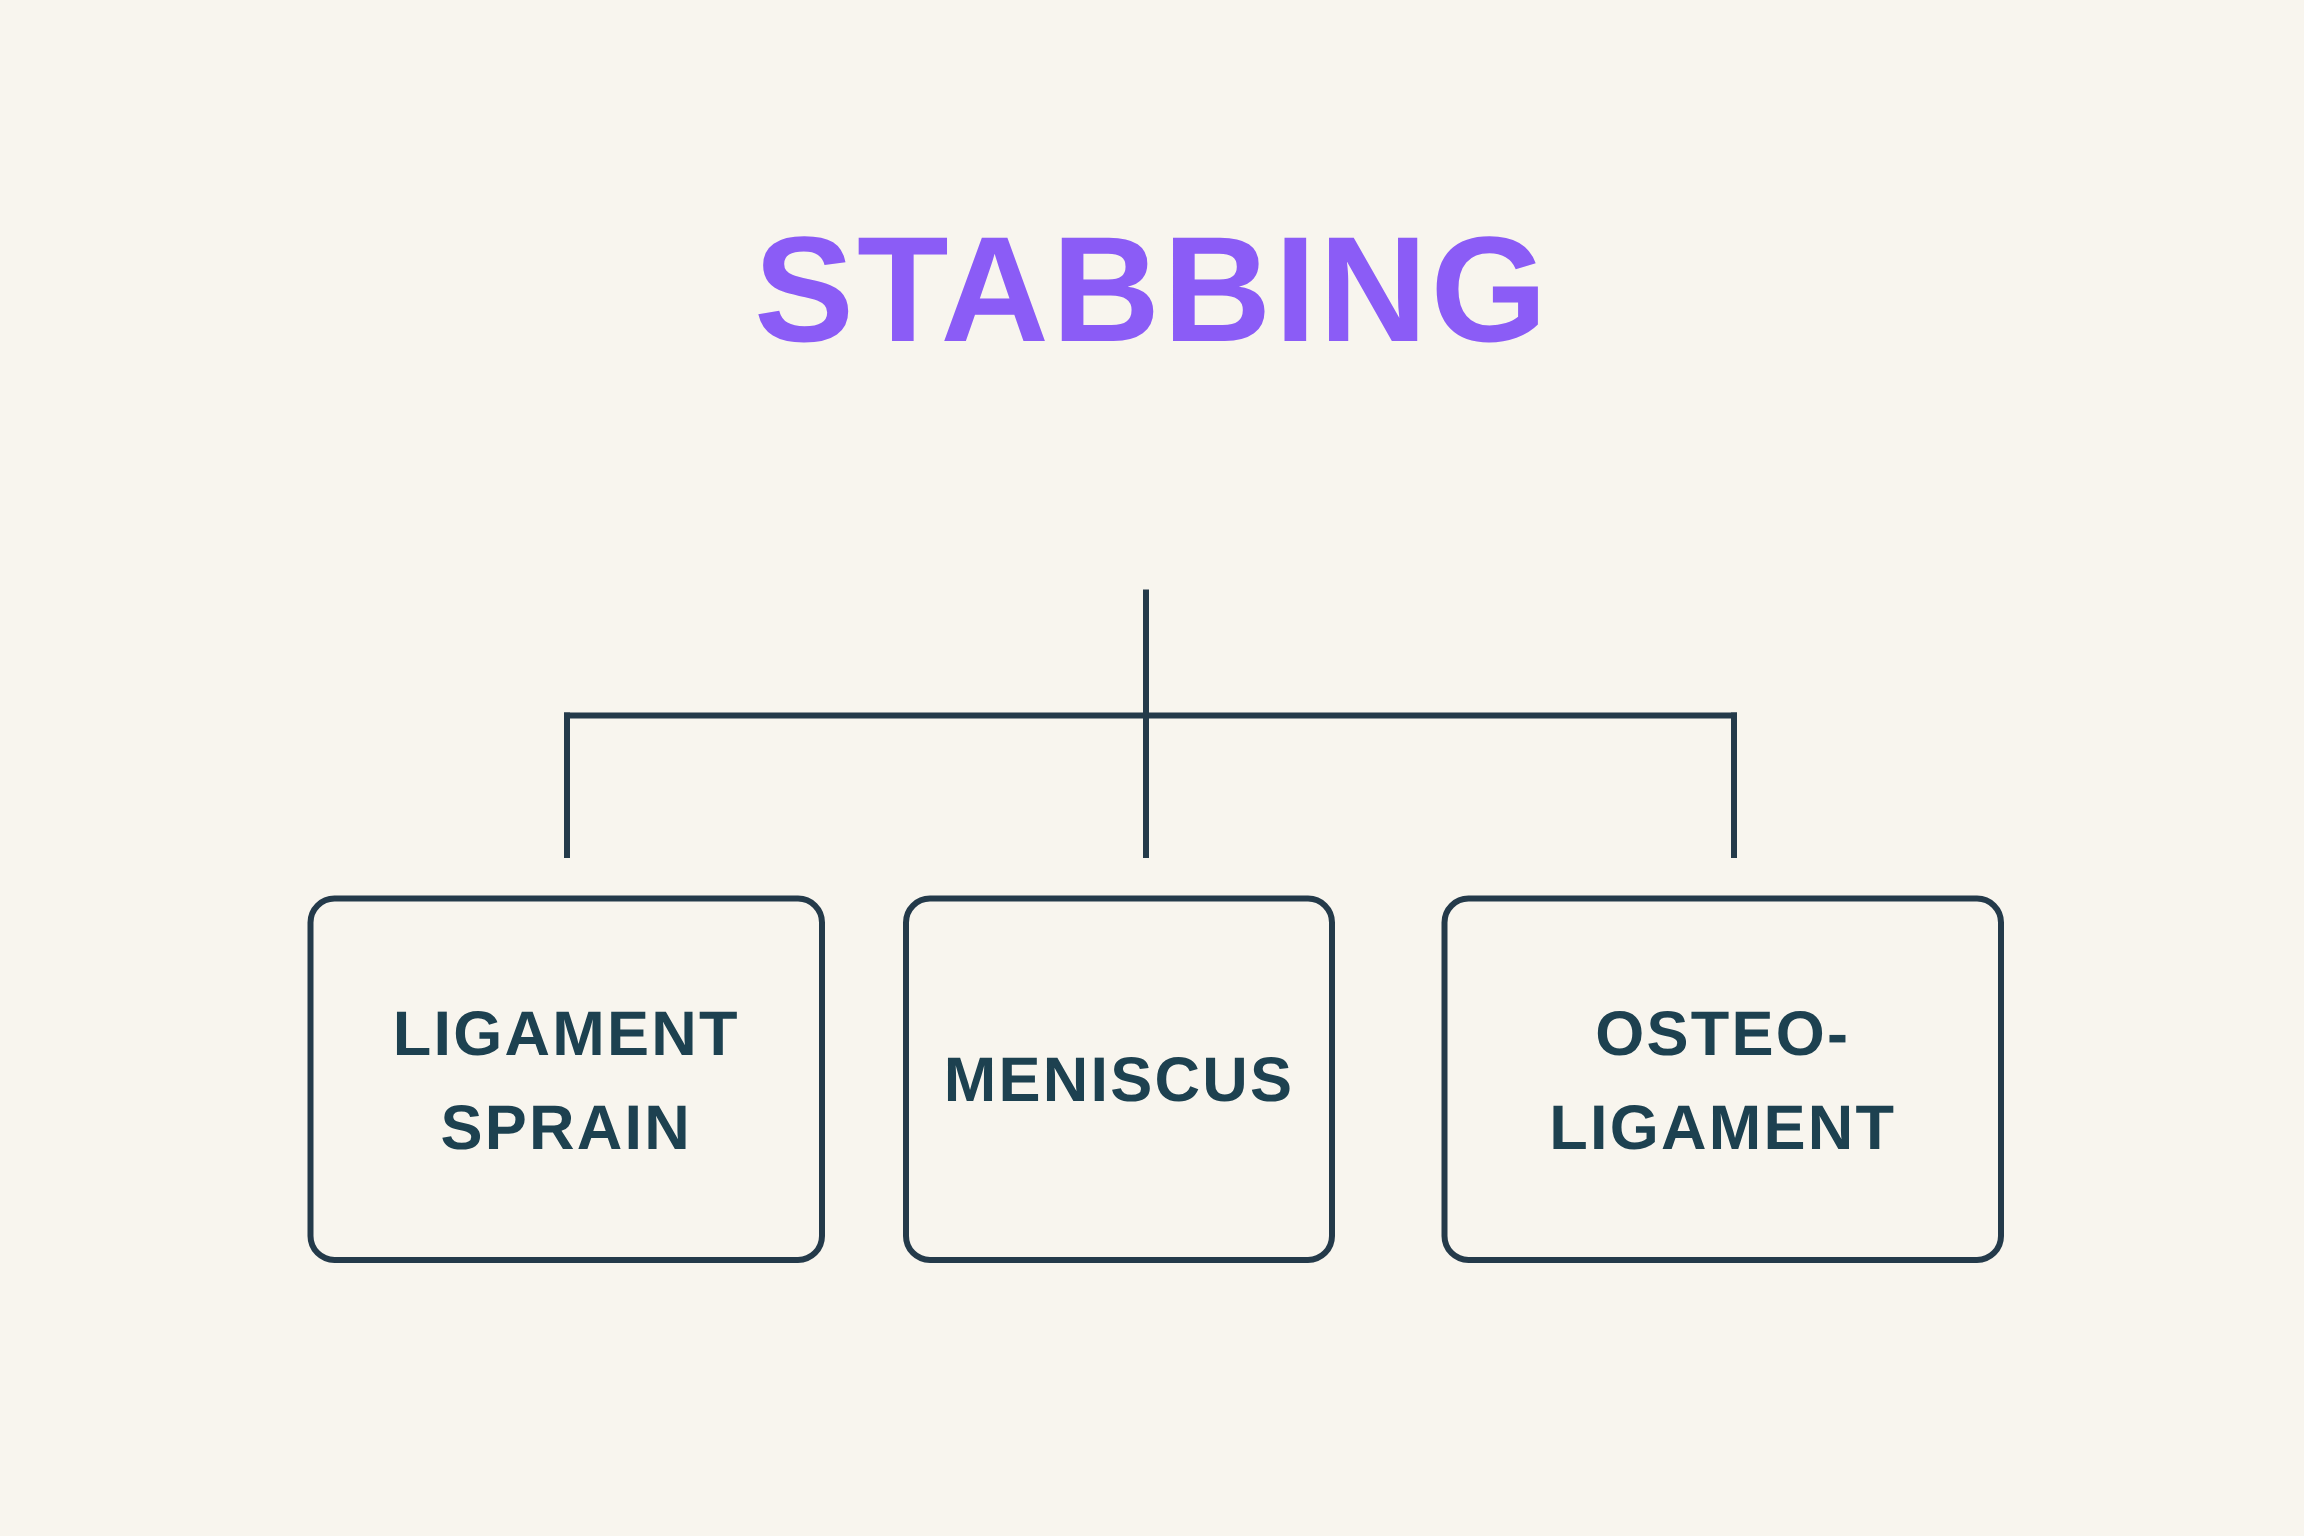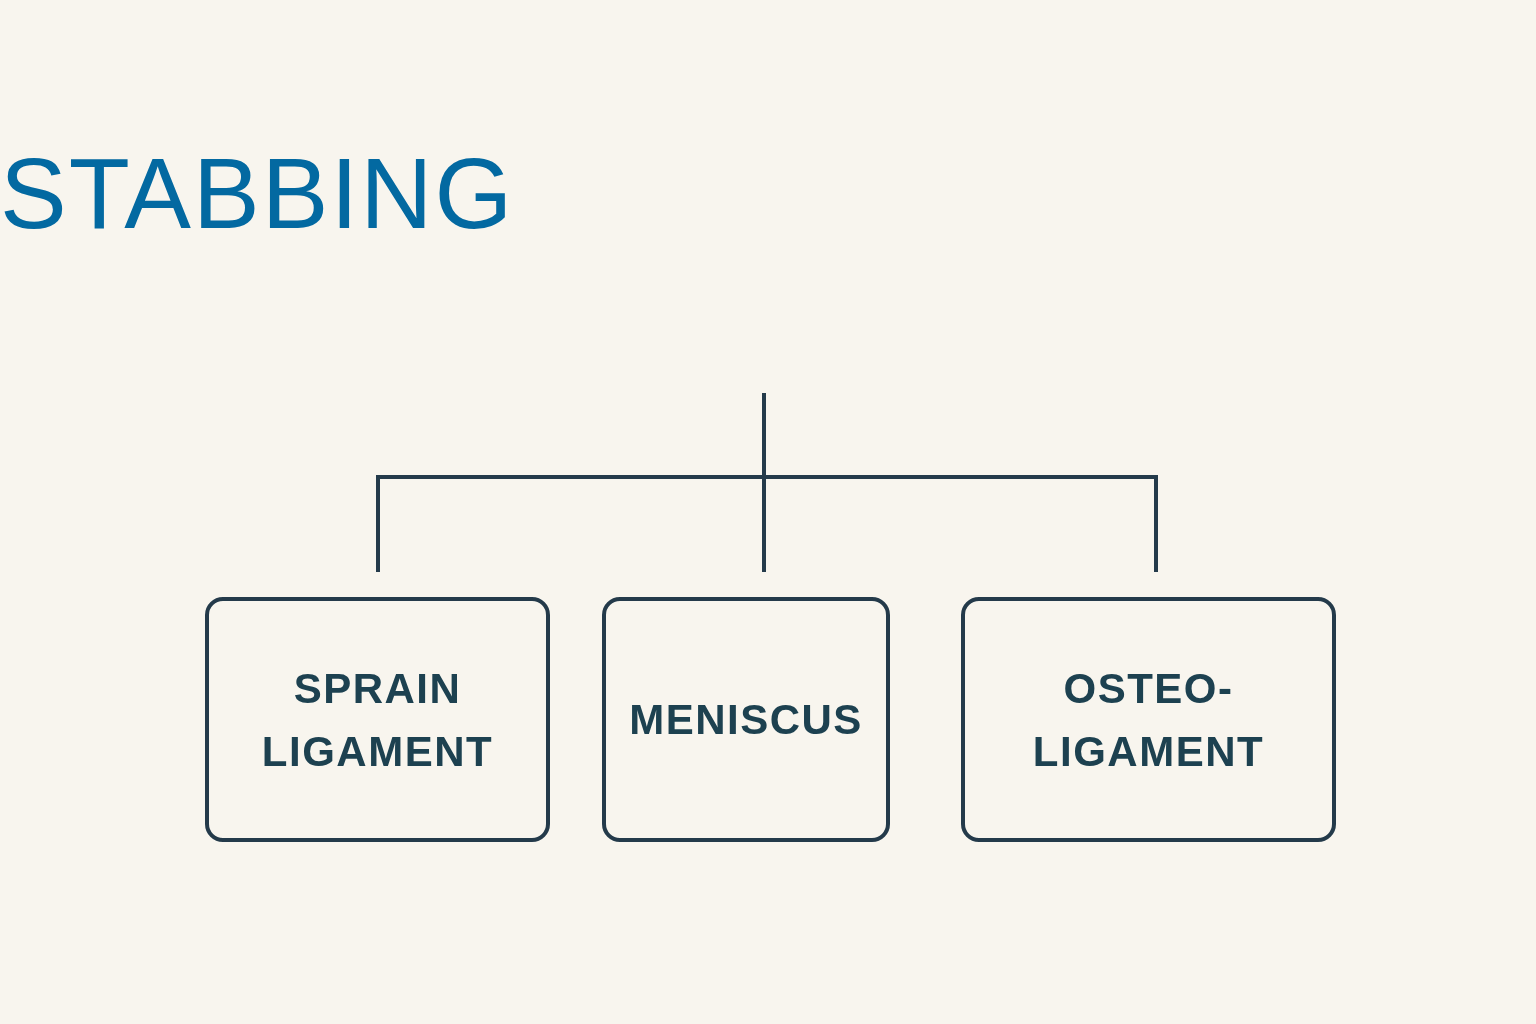--- a/index.html
+++ b/index.html
@@ -13,24 +13,24 @@
     width: 1536px;
     height: 1024px;
     background: #f8f5ee;
     overflow: hidden;
   }
   .title {
     position: absolute;
     left: 0;
     right: 0;
     top: 140px;
-    text-align: left;
-    color: #0369a1;
+    text-align: center;
+    color: #8b5cf6;
     font-size: 100px;
-    font-weight: 400;
+    font-weight: 700;
     line-height: 107px;
     letter-spacing: 2px;
     margin: 0;
   }
   .title span { display: block; }
   .connector {
     position: absolute;
     background: #243a4a;
   }
   .line-v-center { left: 762px; top: 393px; width: 4px; height: 179px; }
@@ -69,22 +69,22 @@
     <span>STABBING</span>
   </h1>
 
   <div class="connector line-v-center"></div>
   <div class="connector line-h"></div>
   <div class="connector line-v-left"></div>
   <div class="connector line-v-right"></div>
 
   <div class="node node-1">
     <div>
+      <span>LIGAMENT</span>
       <span>SPRAIN</span>
-      <span>LIGAMENT</span>
     </div>
   </div>
 
   <div class="node node-2">
     <div>
       <span>MENISCUS</span>
     </div>
   </div>
 
   <div class="node node-3">

